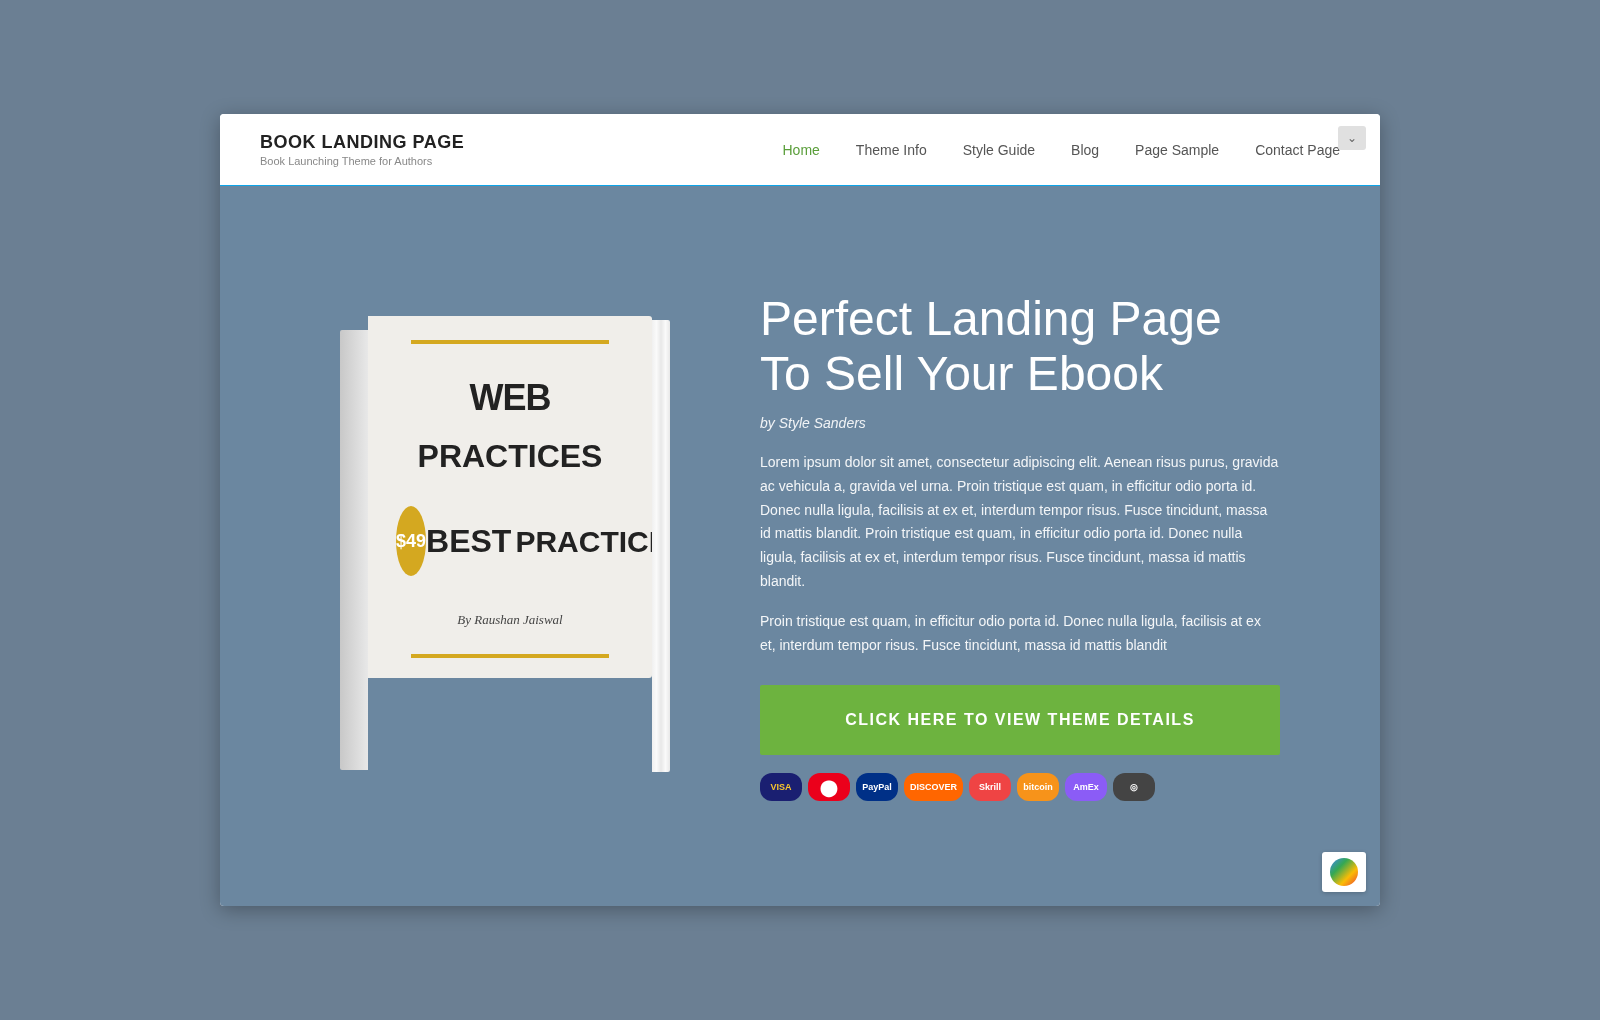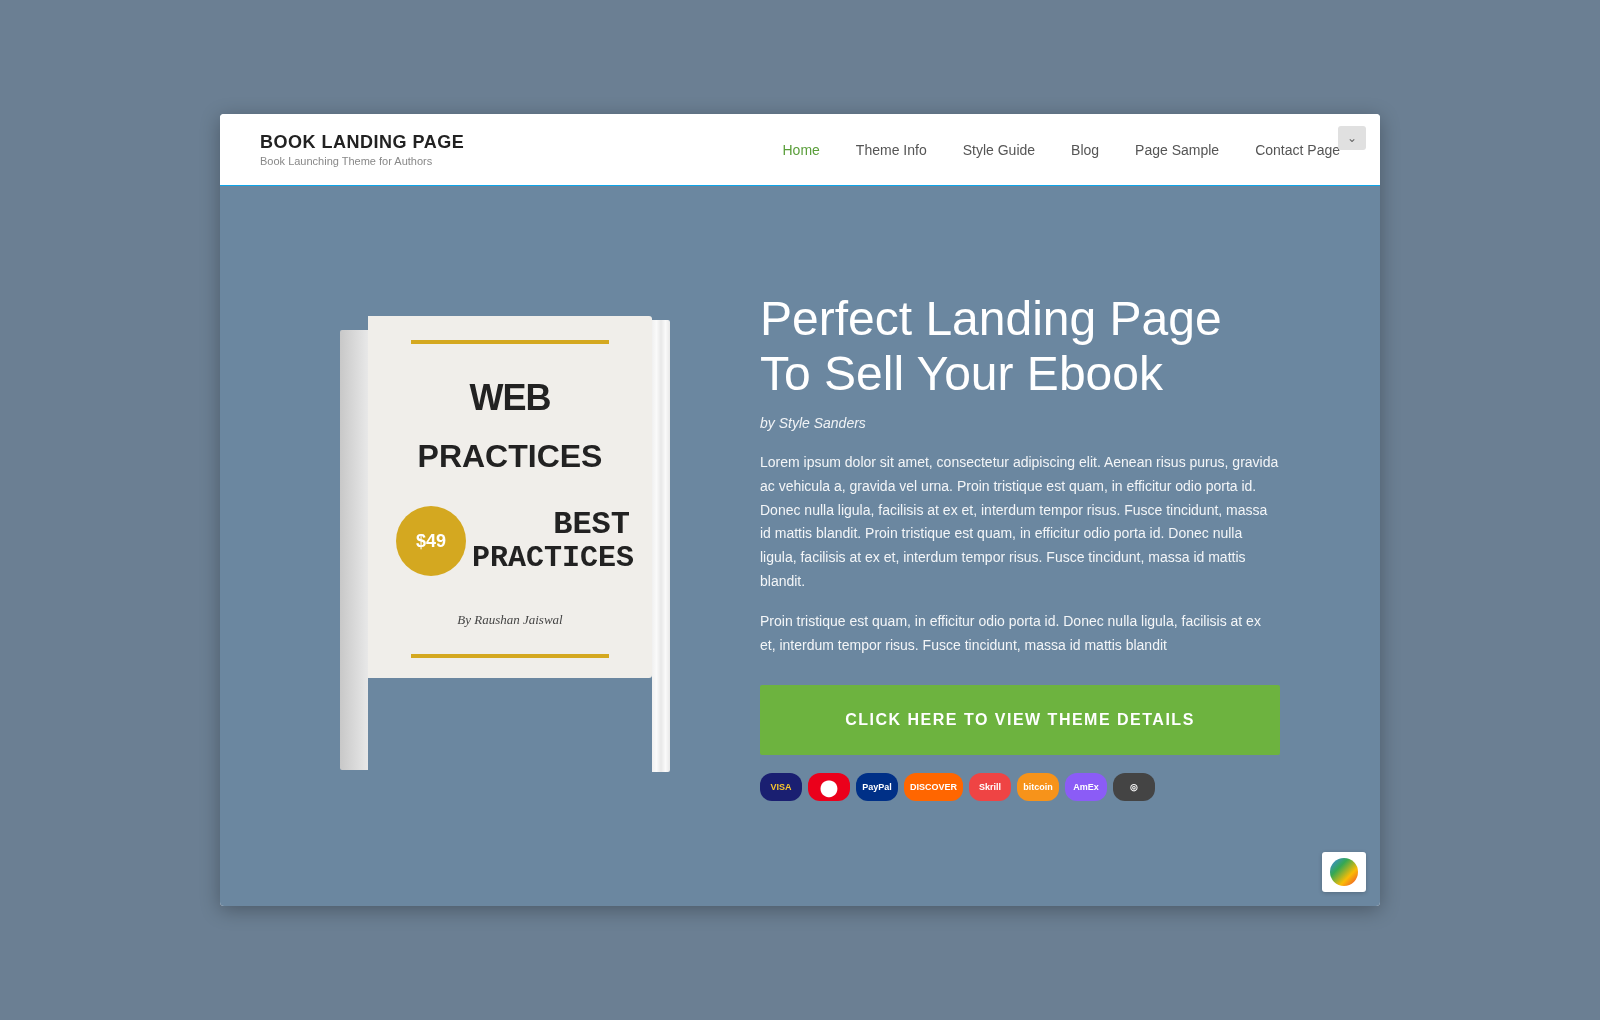--- a/index.html
+++ b/index.html
@@ -317,21 +317,21 @@
     <div class="book-cover-area">
       <div class="book-container">
         <div class="book-spine"></div>
         <div class="book-pages-side"></div>
         <div class="book-front">
           <div class="book-deco-line"></div>
           <div class="book-title-web">WEB</div>
           <div class="book-title-designing">PRACTICES</div>
           <div class="book-middle-row">
             <div class="book-price-badge">$49</div>
-            <div style="display:flex;flex-direction:column;align-items:center;font-family:Liberation Mono, monospace;">
+            <div style="display:flex;flex-direction:row;align-items:center;">
               <div class="book-title-best">BEST</div>
               <div class="book-title-practices">PRACTICES</div>
             </div>
           </div>
           <div class="book-author">By Raushan Jaiswal</div>
           <div class="book-deco-line"></div>
         </div>
       </div>
     </div>
 

